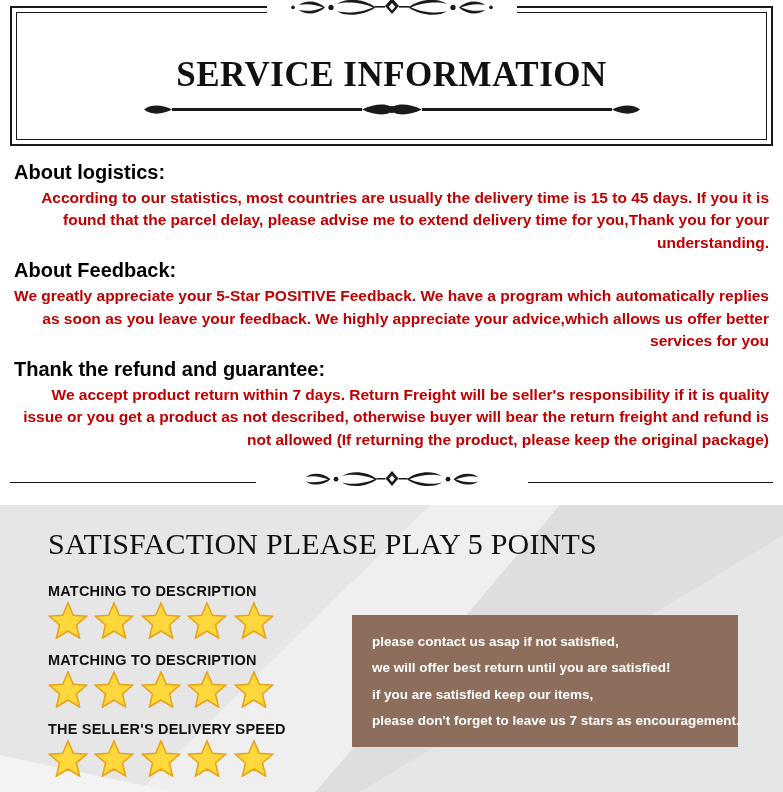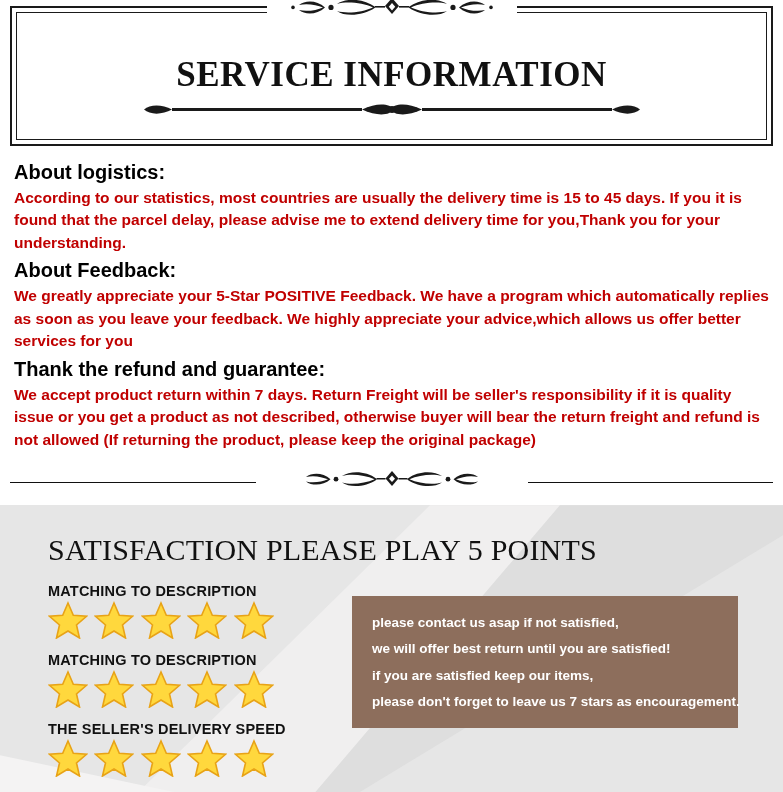--- a/index.html
+++ b/index.html
@@ -88,20 +88,21 @@
     margin: 4px 0 2px 0;
     line-height: 1.25;
   }
   .sec-body {
     font-family: "Liberation Sans", sans-serif;
     font-weight: bold;
     font-size: 15.5px;
     color: #c00000;
     line-height: 1.45;
     margin: 0 0 4px 0;
+    text-align: right;
   }
 
   
   .divider-wrap {
     position: relative;
     height: 34px;
     margin: 14px 0 0 0;
   }
   .divider-line {
     position: absolute;
@@ -125,21 +126,21 @@
     position: relative;
     margin: 6px 0 0 0;
     width: 783px;
     height: 305px;
     background: #e6e6e6;
     overflow: hidden;
   }
   .panel-title {
     position: absolute;
     left: 48px;
-    top: 28px;
+    top: 22px;
     font-family: "Liberation Serif", serif;
     font-size: 30px;
     font-weight: normal;
     color: #111;
     letter-spacing: 0.2px;
     z-index: 4;
   }
   .rate-list {
     position: absolute;
     left: 48px;
@@ -186,21 +187,21 @@
     left: 0; top: 0;
     width: 783px; height: 305px;
     background: #f4f3f3;
     clip-path: polygon(0px 250px, 260px 305px, 0px 305px);
     z-index: 1;
   }
 
   .note-box {
     position: absolute;
     left: 352px;
-    top: 590px;
+    top: 609px;
     width: 386px;
     height: 132px;
     background: #8d6e5c;
     z-index: 6;
     box-sizing: border-box;
     padding: 14px 16px 0 20px;
   }
   .note-line {
     font-family: "Liberation Sans", sans-serif;
     font-size: 13.5px;

